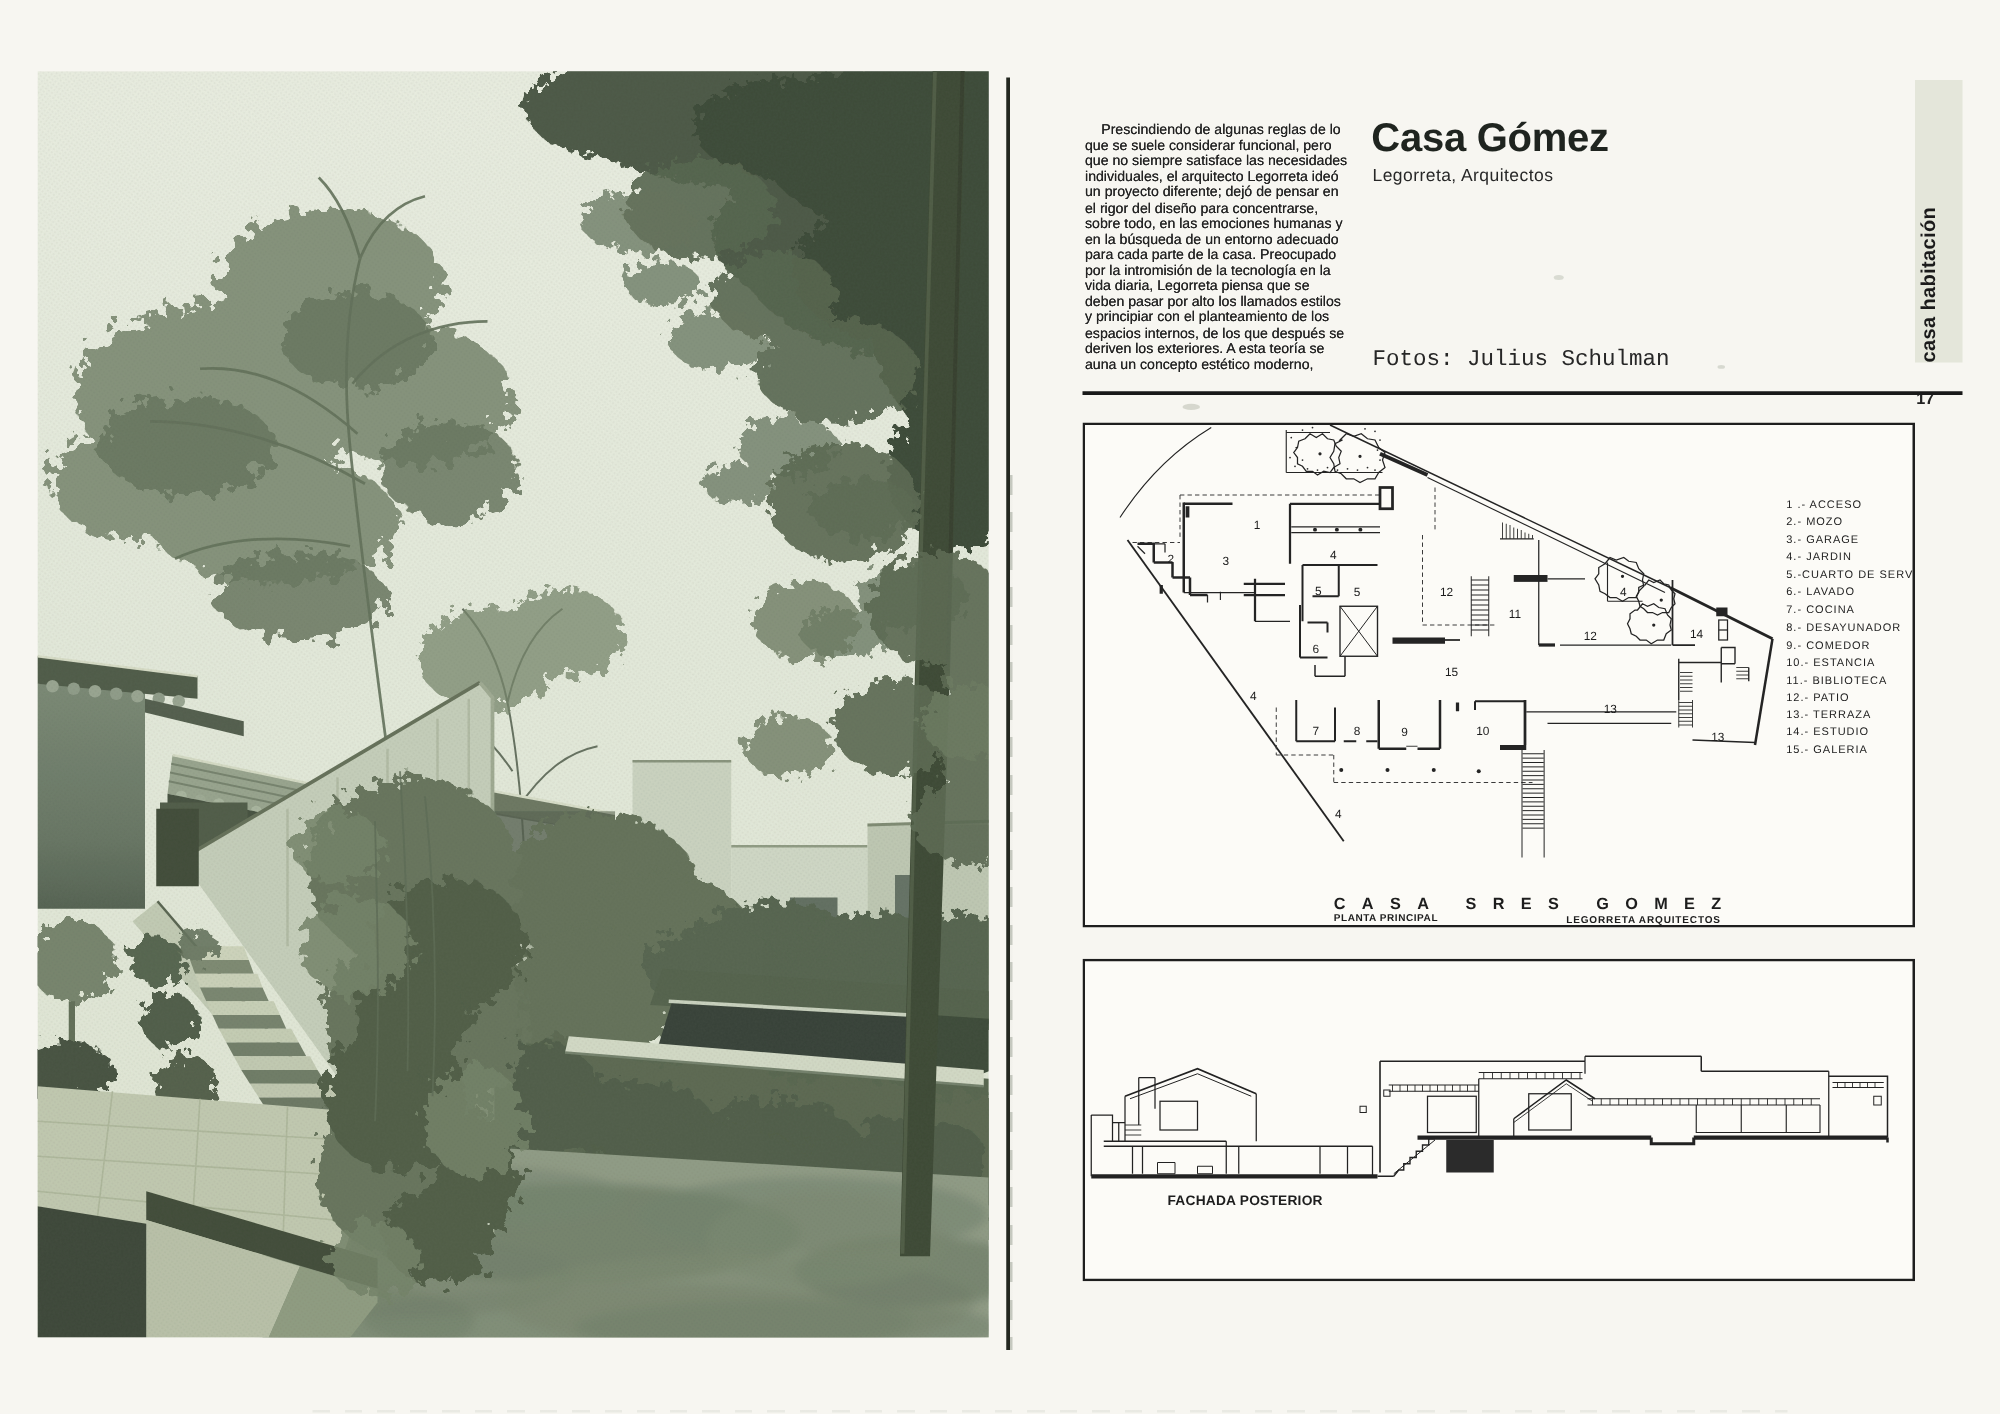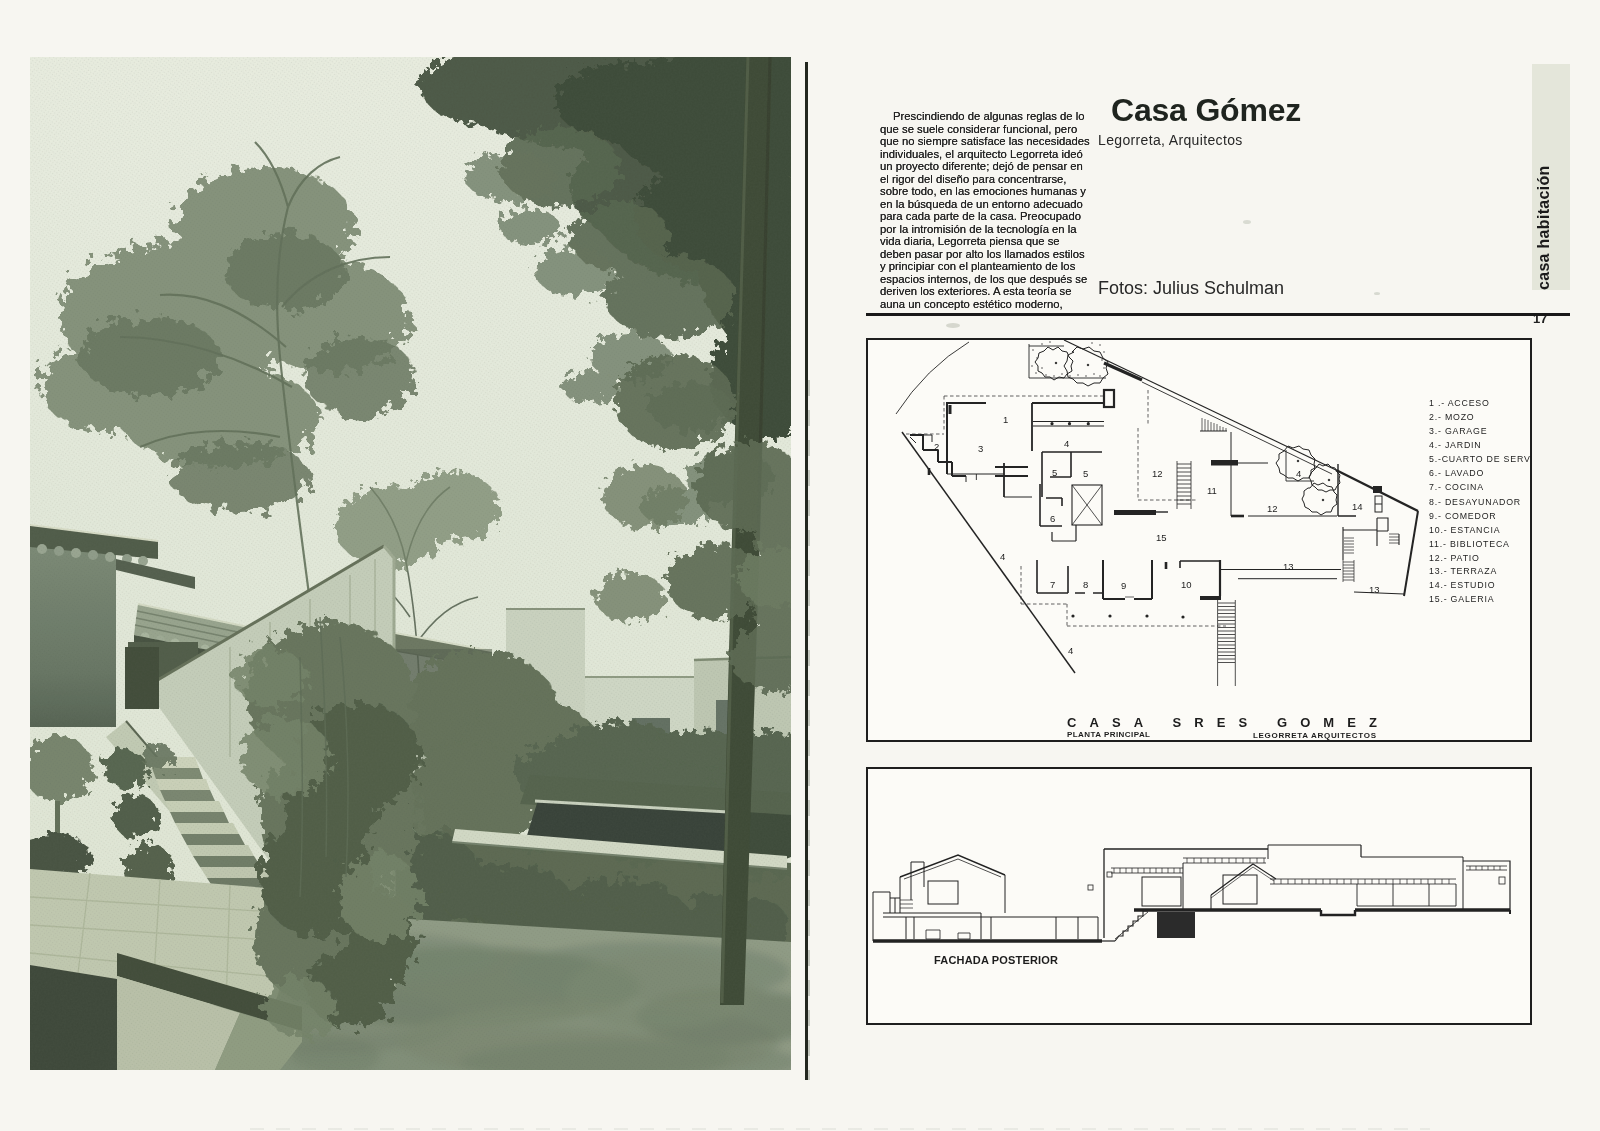--- a/index.html
+++ b/index.html
@@ -1,19 +1,19 @@
 <!DOCTYPE html>
 <html><head>
 <meta charset="utf-8">
 <style>
   html,body{margin:0;padding:0;}
   body{width:1600px;height:1131px;position:relative;background:#f7f6f1;overflow:hidden;
        font-family:"Liberation Sans",sans-serif;}
   .abs{position:absolute;}
-  p{margin:12px;}
+  p{margin:0;}
 </style>
 </head>
 <body>
 
 <div class="abs" id="photo" style="left:30px;top:57px;width:761px;height:1013px;">
 <svg width="761" height="1013" viewBox="0 0 761 1013">
 <defs>
   <linearGradient id="sky" x1="0" y1="0" x2="0" y2="1">
     <stop offset="0" stop-color="#eaeee1"></stop>
     <stop offset="0.45" stop-color="#e4eadb"></stop>
@@ -342,23 +342,23 @@
 para cada parte de la casa. Preocupado<br>
 por la intromisión de la tecnología en la<br>
 vida diaria, Legorreta piensa que se<br>
 deben pasar por alto los llamados estilos<br>
 y principiar con el planteamiento de los<br>
 espacios internos, de los que después se<br>
 deriven los exteriores. A esta teoría se<br>
 auna un concepto estético moderno,</p>
 </div>
 
-<div class="abs" style="left:1097px;top:92px;font-size:32px;font-weight:bold;color:#1f241f;letter-spacing:-0.2px;margin-left:14px;">Casa Gómez</div>
+<div class="abs" style="left:1097px;top:92px;font-size:32px;font-weight:bold;color:#1f241f;letter-spacing:-0.2px;">Casa Gómez</div>
 <div class="abs" style="left:1098px;top:132px;font-size:14px;color:#272727;letter-spacing:0.35px;">Legorreta, Arquitectos</div>
-<div class="abs" style="left:1098px;top:278px;font-size:18px;color:#272727;">Fotos: Julius Schulman</div>
+<div class="abs" style="left:1098px;top:278px;font-size:18px;color:#272727;font-family:Liberation Mono, monospace;">Fotos: Julius Schulman</div>
 
 <div class="abs" style="left:1532px;top:64px;width:38px;height:226px;background:#e4e6da;"></div>
 <div class="abs" style="left:1532px;top:64px;width:38px;height:226px;overflow:visible;">
   <div style="position:absolute;left:3px;top:226px;transform:rotate(-90deg);transform-origin:0 0;white-space:nowrap;font-size:16px;font-weight:bold;color:#1b1b1b;letter-spacing:0.3px;">casa habitación</div>
 </div>
 <div class="abs" style="left:1533px;top:311px;font-size:13px;font-weight:bold;color:#222;">17</div>
 
 <div class="abs" style="left:866px;top:313px;width:704px;height:2.6px;background:#191919;"></div>
 
 <div class="abs" style="left:866px;top:338px;width:666px;height:404px;">

